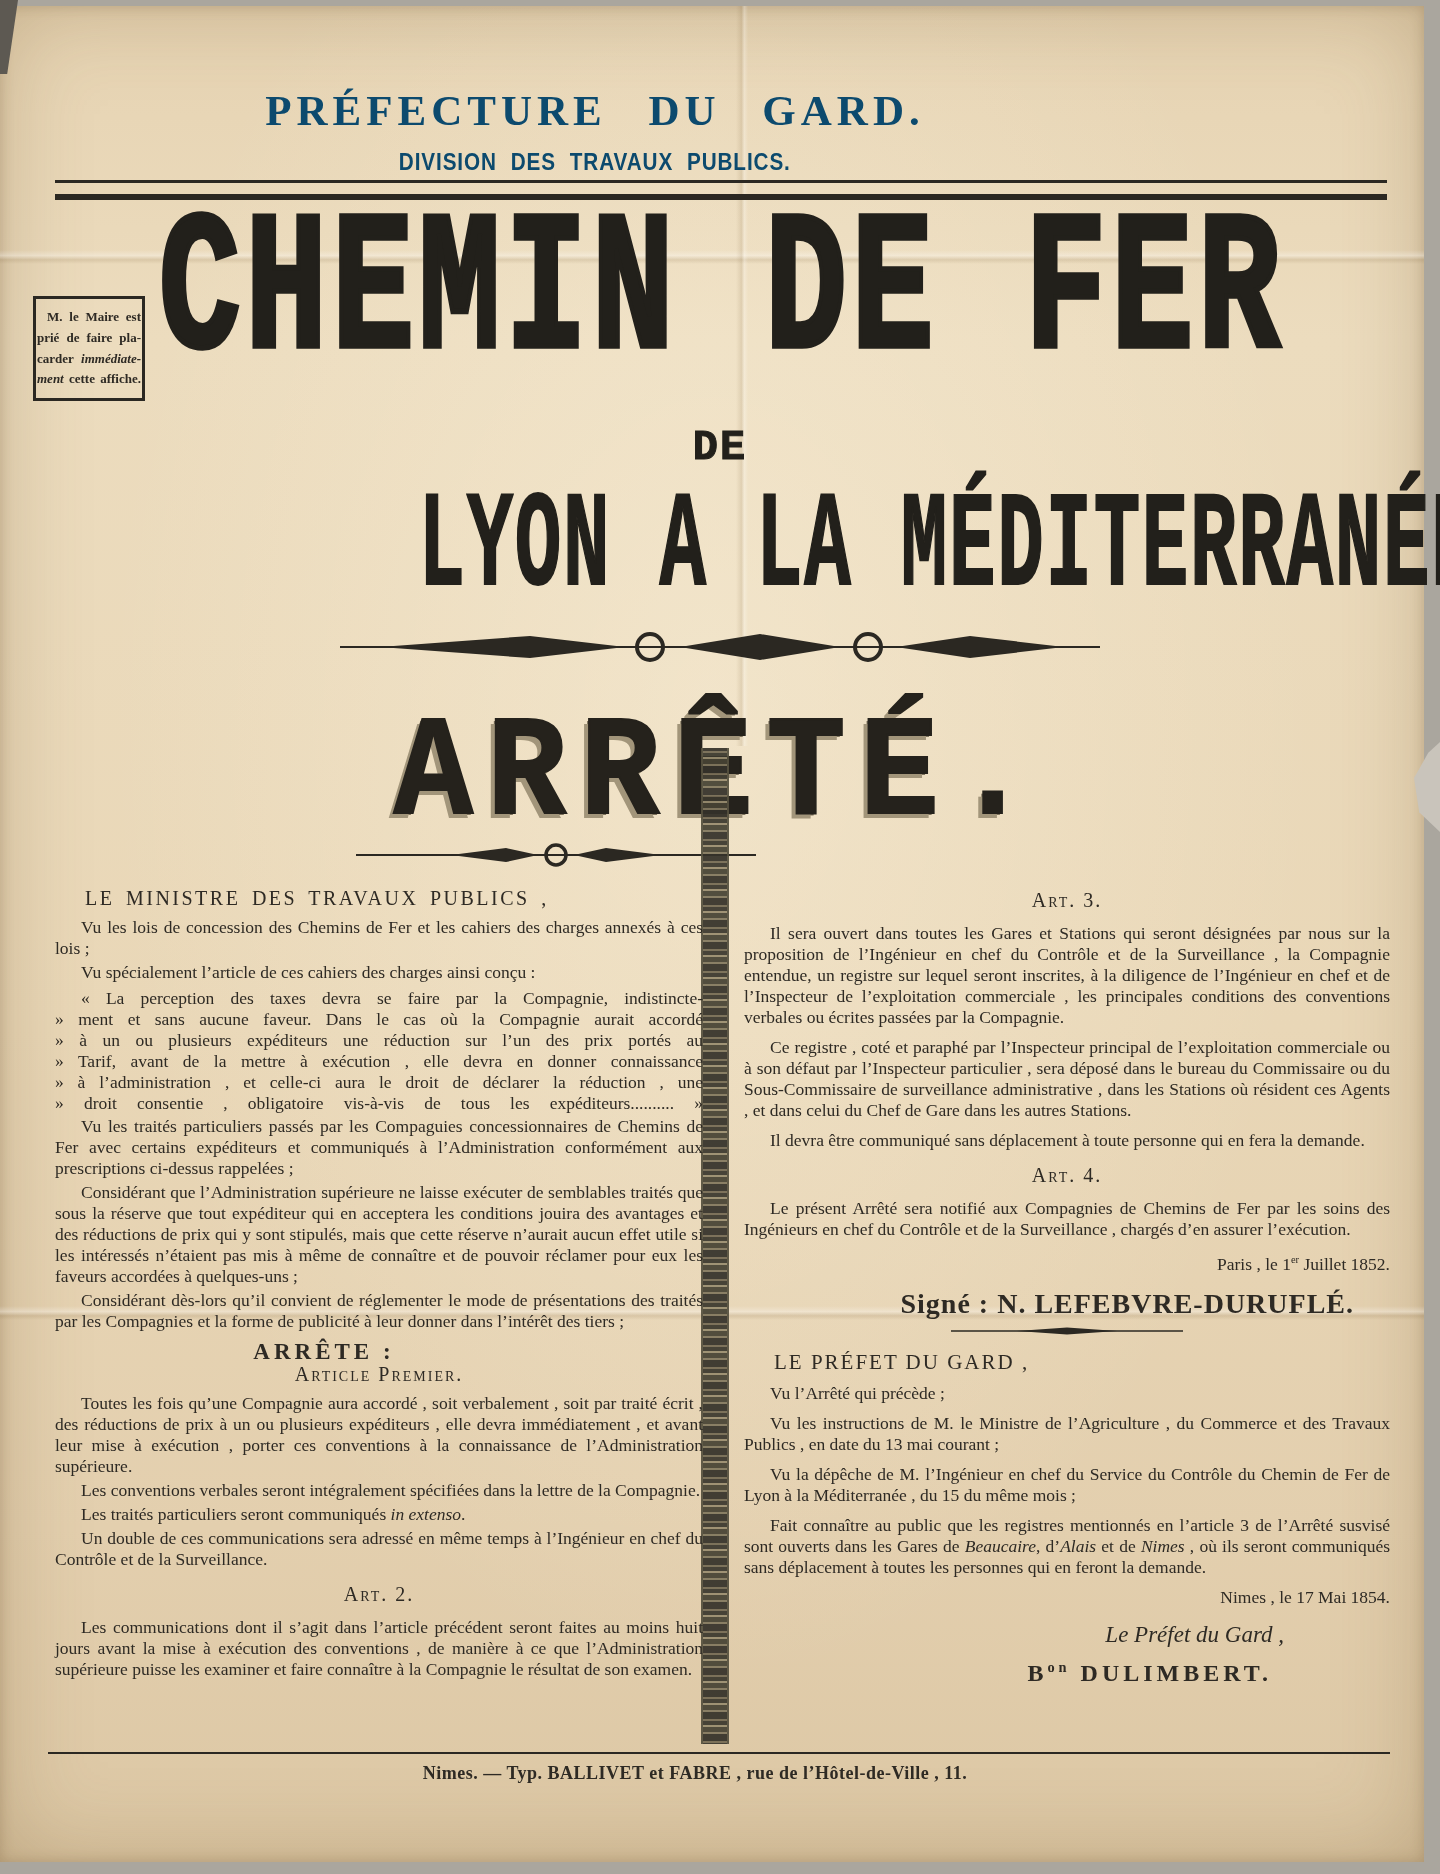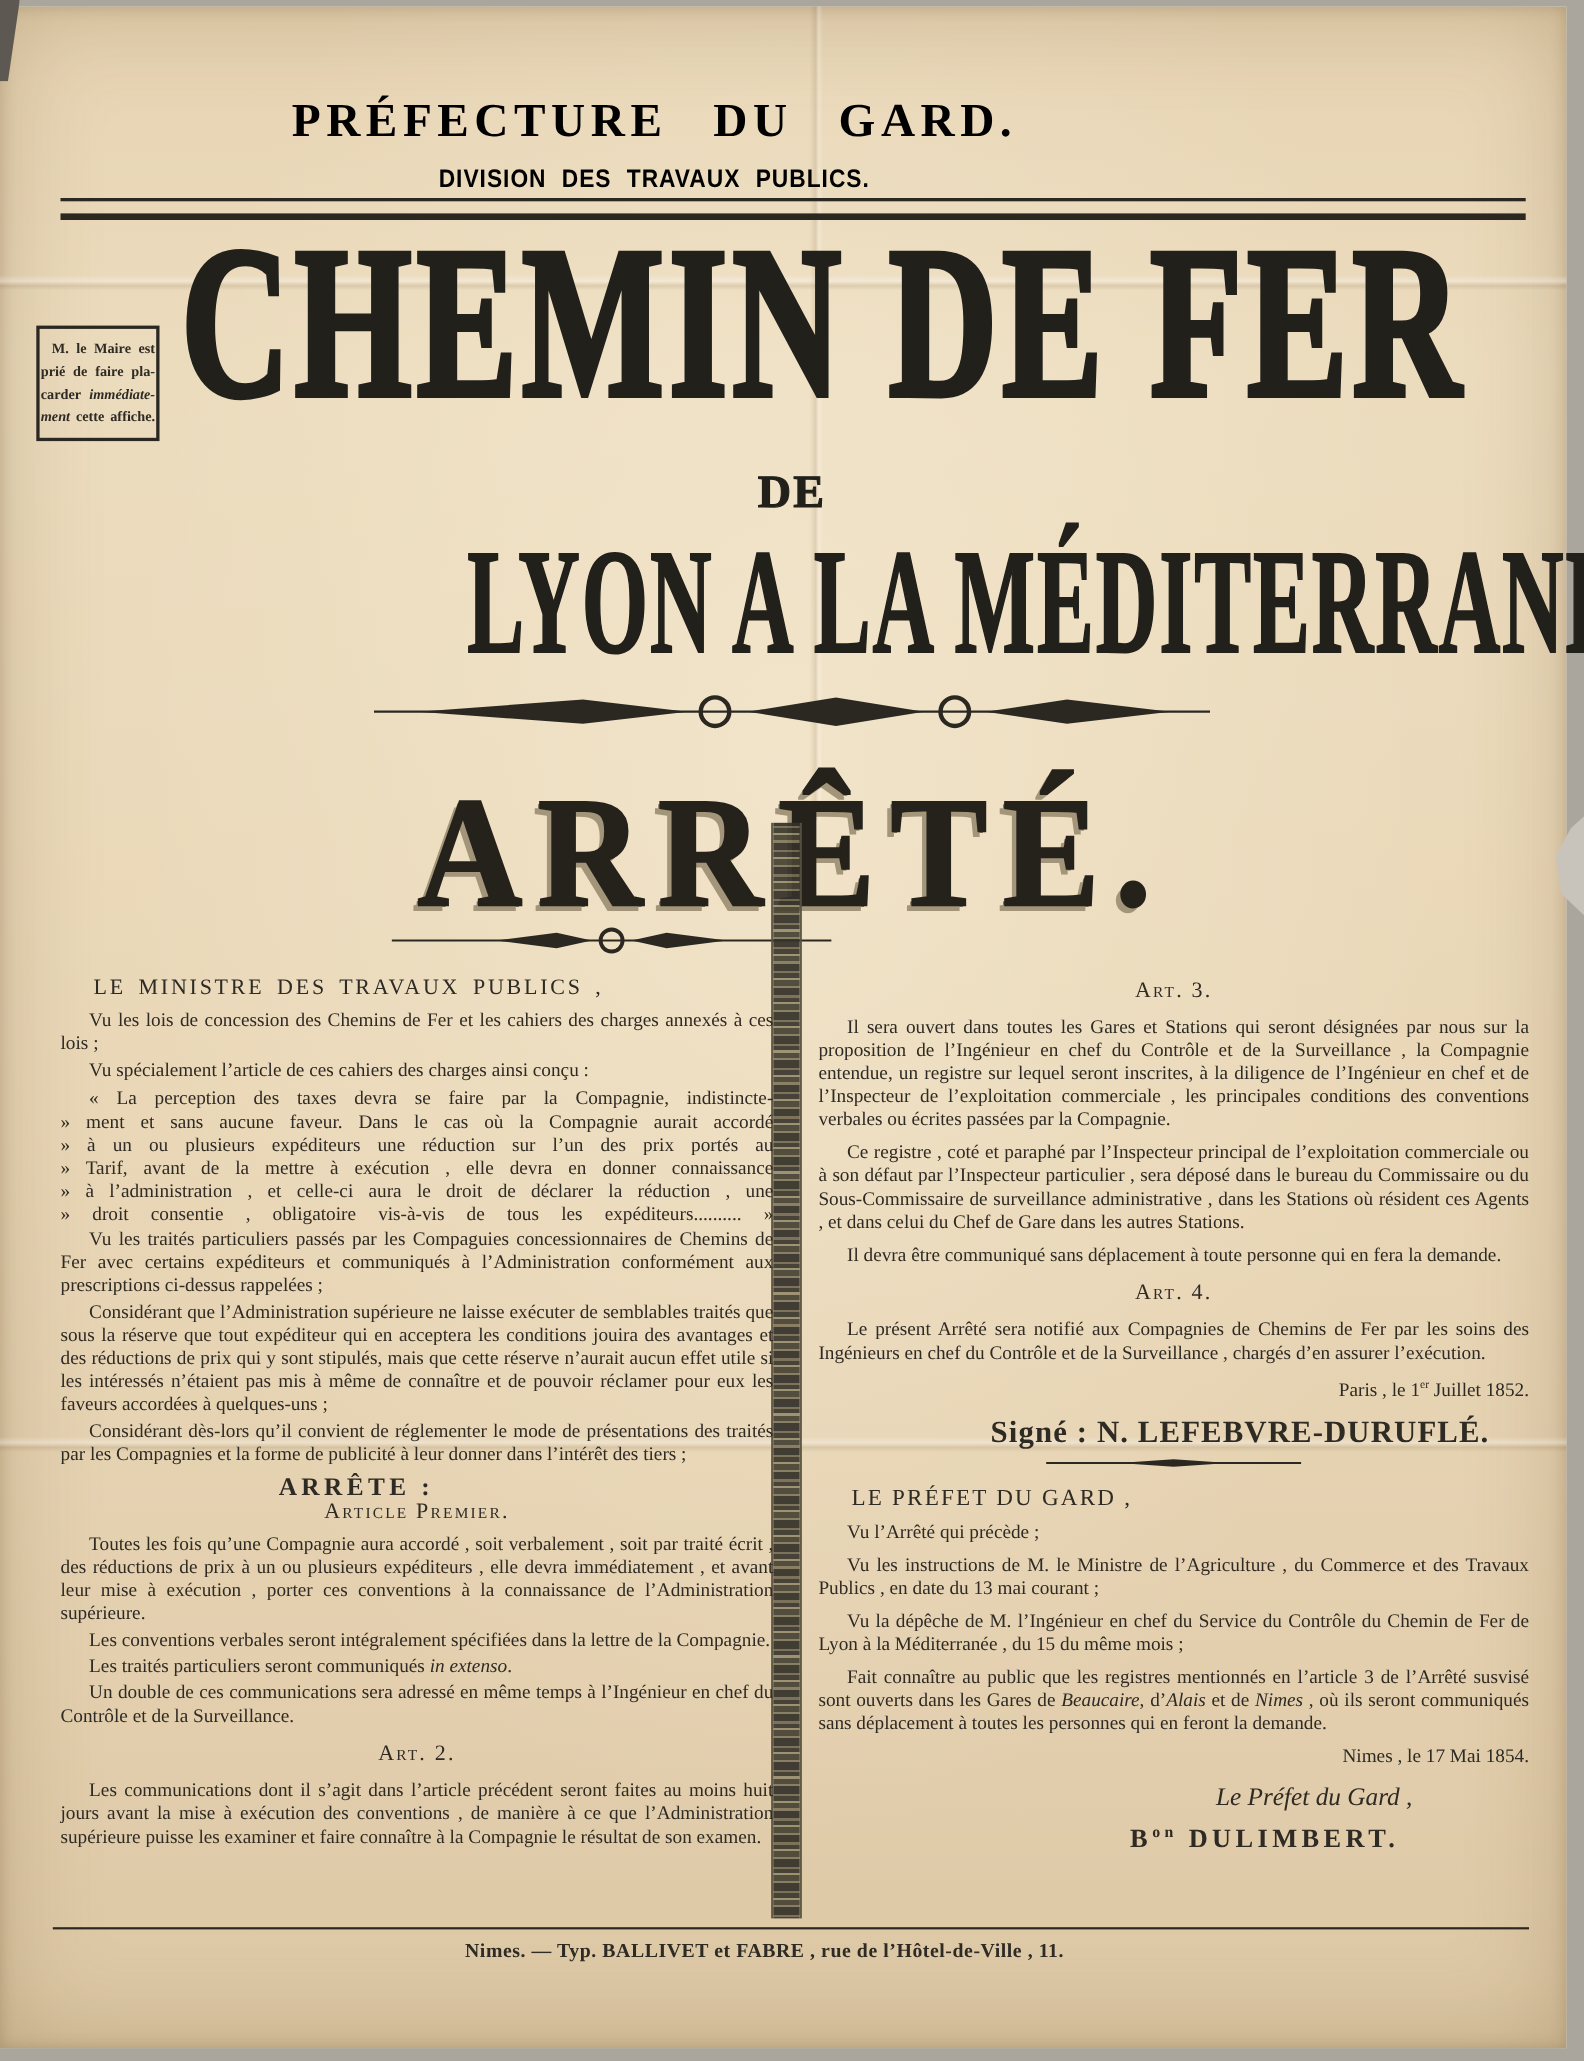--- a/index.html
+++ b/index.html
@@ -18,34 +18,34 @@
   }
   .crease-h{position:absolute;left:0;right:0;height:14px;pointer-events:none;
     background:linear-gradient(180deg,rgba(0,0,0,0),rgba(255,255,255,.30) 40%,rgba(115,88,48,.14) 70%,rgba(0,0,0,0));}
   .crease-v{position:absolute;top:0;width:12px;pointer-events:none;
     background:linear-gradient(90deg,rgba(0,0,0,0),rgba(120,92,50,.14) 45%,rgba(255,255,255,.25) 70%,rgba(0,0,0,0));}
   .corner-notch{position:absolute;top:0;left:0;width:18px;height:74px;background:#5d5952;
     clip-path:polygon(0 0,100% 0,40% 100%,0 100%);}
   .tear-right{position:absolute;top:742px;right:0;width:26px;height:90px;background:#c9c4bb;
     clip-path:polygon(100% 0,100% 100%,20% 78%,0 40%,55% 12%);}
   
-  .masthead{position:absolute;top:86px;left:0;width:1190px;text-align:center;color:#000000;}
+  .masthead{position:absolute;top:86px;left:0;width:1190px;text-align:center;color:#0c4a6e;}
   .masthead .t{font-weight:bold;font-size:43px;letter-spacing:5px;word-spacing:26px;}
   .masthead .s{font-family:"Liberation Sans","DejaVu Sans",sans-serif;font-weight:bold;
     font-size:23px;letter-spacing:1px;word-spacing:8px;margin-top:14px;transform:scaleX(.9);display:inline-block;}
   .toprule{position:absolute;top:180px;left:55px;width:1332px;height:11px;
     border-top:3px solid #2b2822;border-bottom:6px solid #2b2822;}
   
   .notice{position:absolute;top:296px;left:33px;width:104px;border:3px solid #2b2822;
     padding:8px 1px;font-size:13px;font-weight:bold;line-height:1.6;color:#2e2a24;text-align:justify;}
   .notice .ln{text-align:justify;text-align-last:justify;}
   .notice .ln:first-child{text-indent:10px;}
   .notice em{font-weight:bold;}
   
-  .title-wrap{position:absolute;left:0;width:1440px;text-align:center;color:#22201b;}
+  .title-wrap{position:absolute;left:0;width:1440px;text-align:center;color:#22201b;font-family:Liberation Mono, monospace;}
   .t1{top:196px;}
   .t1 span{display:inline-block;white-space:nowrap;font-weight:bold;font-size:175px;line-height:1;
     letter-spacing:6px;-webkit-text-stroke:5px #22201b;transform:scale(.78,1.12);transform-origin:center top;}
   .tde{top:424px;}
   .tde span{font-weight:bold;font-size:42px;letter-spacing:2px;-webkit-text-stroke:1px #22201b;}
   .t2{top:480px;}
   .t2 span{display:inline-block;white-space:nowrap;font-weight:bold;font-size:136px;line-height:1;
     letter-spacing:3px;-webkit-text-stroke:2px #22201b;transform:scale(.57,1.0);transform-origin:center top;}
   .decree{top:704px;}
   .decree span{display:inline-block;font-weight:bold;font-size:132px;line-height:1;letter-spacing:14px;

